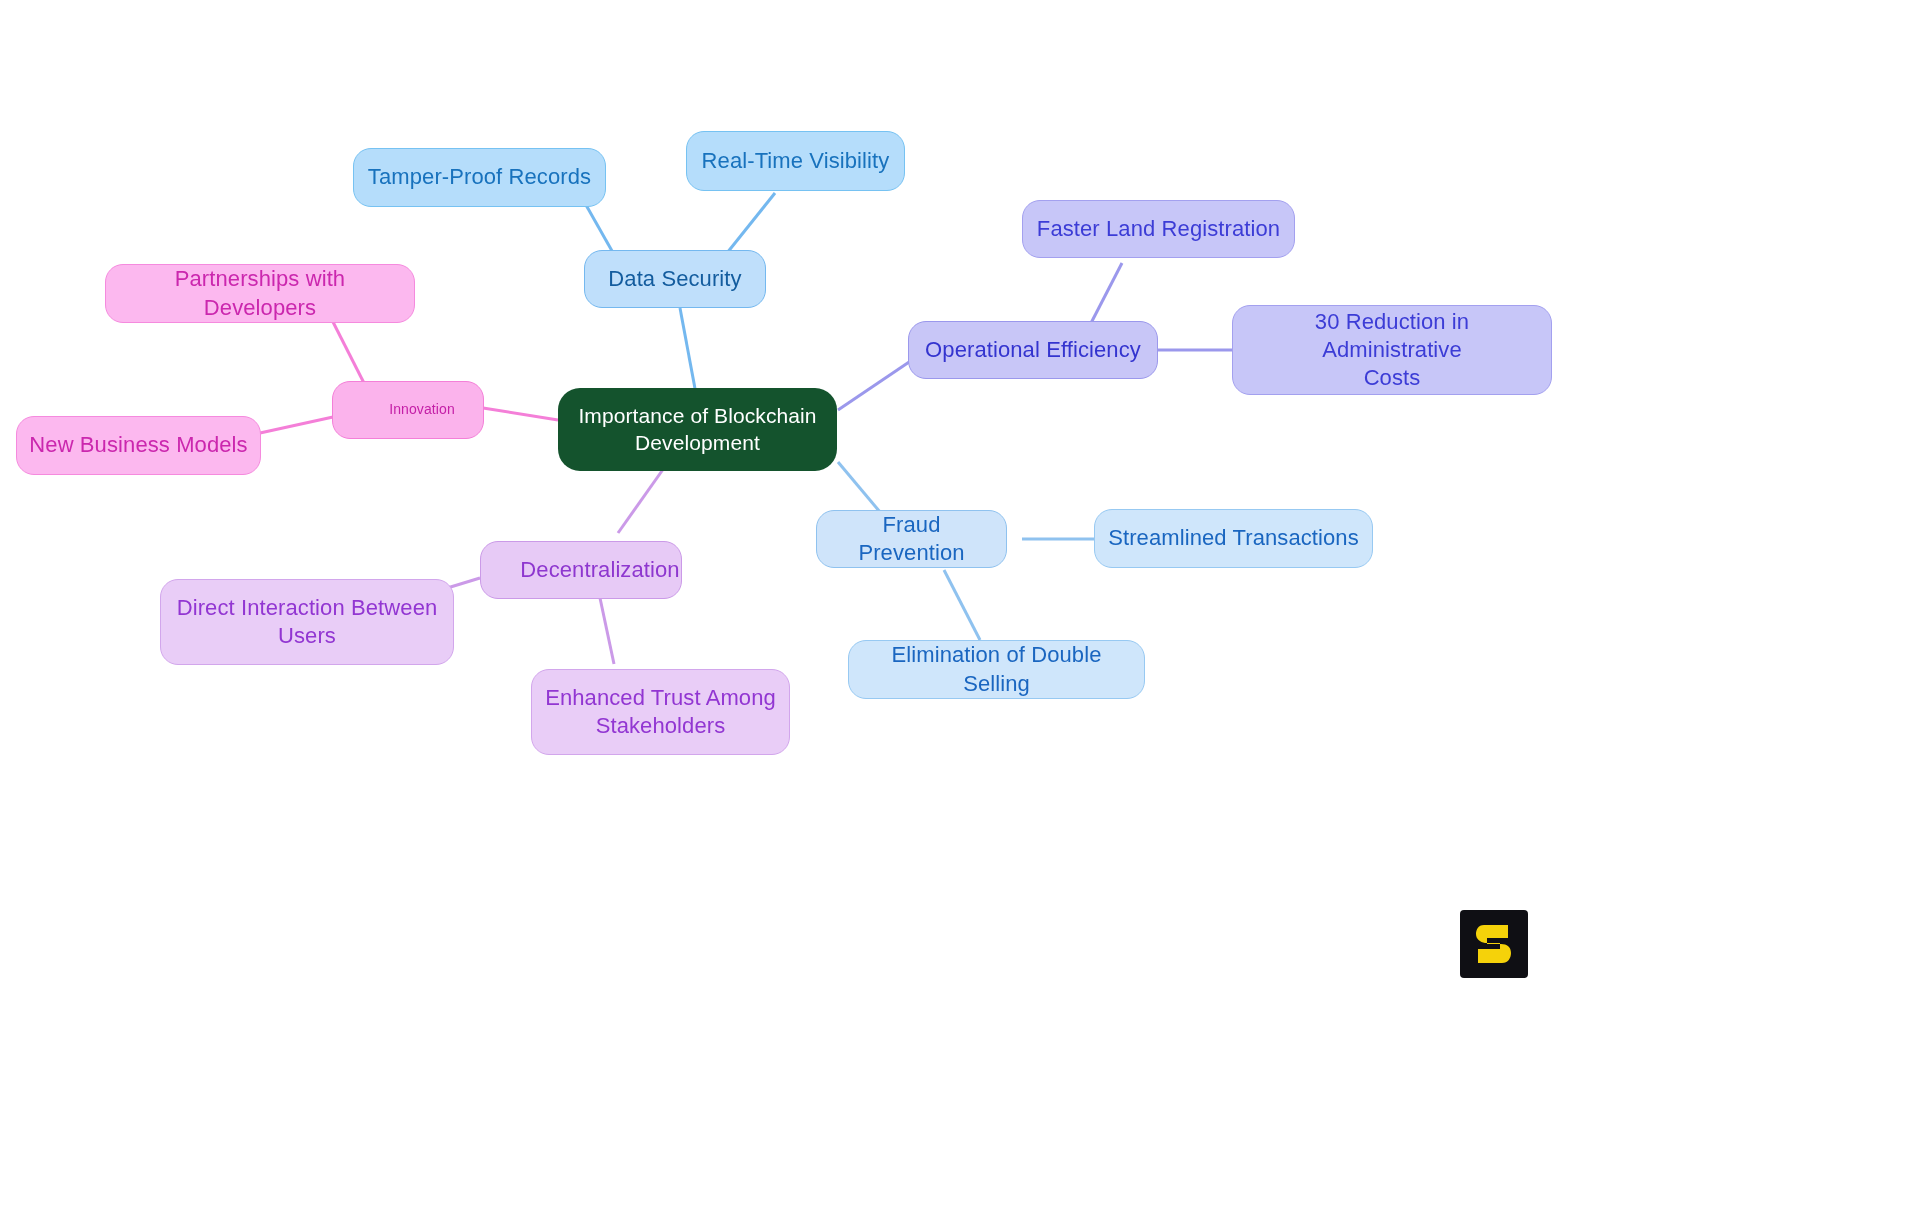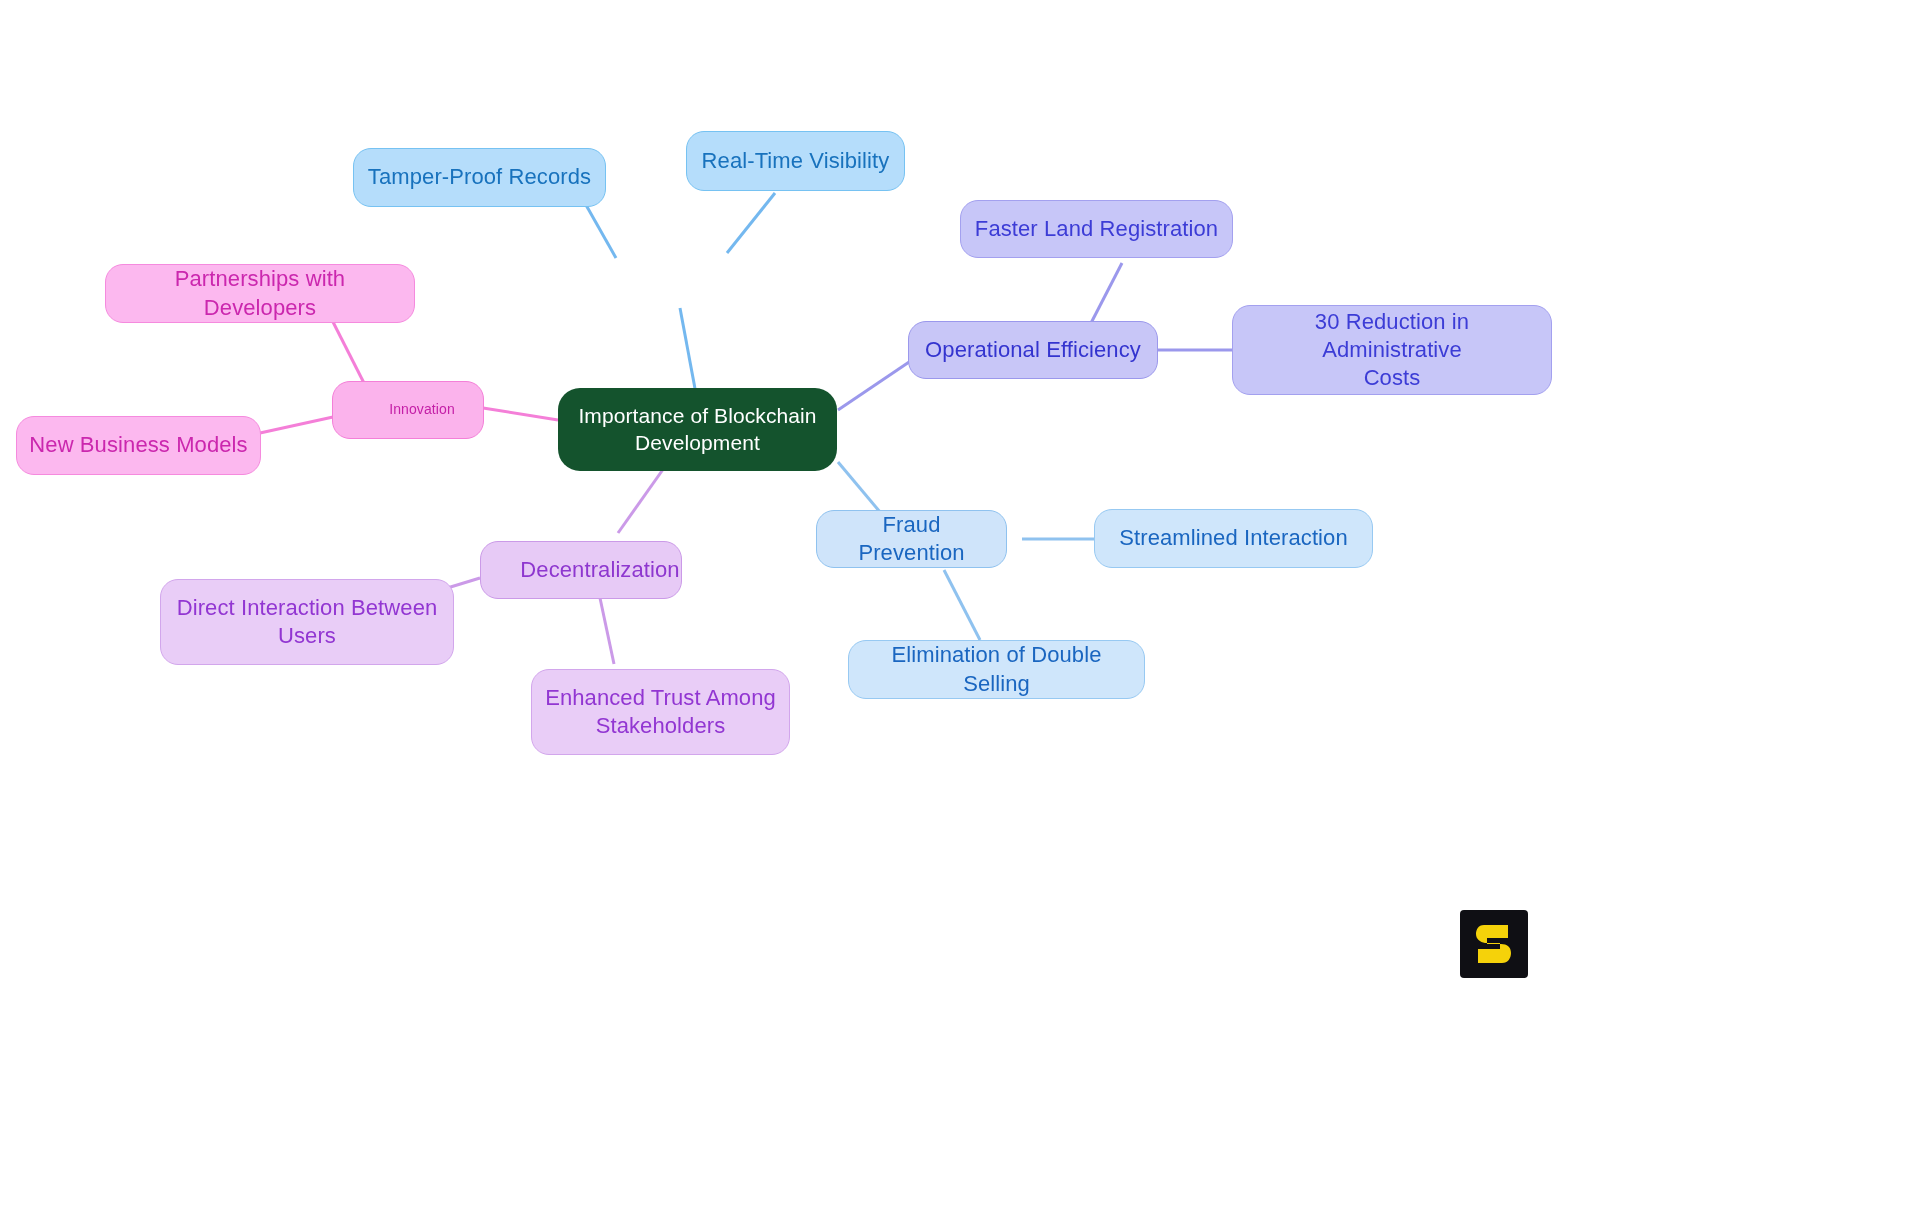--- a/index.html
+++ b/index.html
@@ -98,43 +98,46 @@
     <line x1="558" y1="420" x2="483" y2="408" stroke="#f47fd8" stroke-width="3"></line>
     <line x1="365" y1="385" x2="333" y2="322" stroke="#f47fd8" stroke-width="3"></line>
     <line x1="333" y1="417" x2="260" y2="433" stroke="#f47fd8" stroke-width="3"></line>
   </svg>
 
   <div class="node root" style="left:558px; top:388px; width:279px; height:83px;">
     <span class="node-label">Importance of Blockchain
 Development</span>
   </div>
 
+  <div class="node branch-blue" style="left:584px; top:250px; width:182px; height:58px;">
+    <span class="node-label">Data Security</span>
+  </div>
   <div class="node leaf-blue" style="left:353px; top:148px; width:253px; height:59px;">
     <span class="node-label">Tamper-Proof Records</span>
   </div>
   <div class="node leaf-blue" style="left:686px; top:131px; width:219px; height:60px;">
     <span class="node-label">Real-Time Visibility</span>
   </div>
 
   <div class="node branch-lavender" style="left:908px; top:321px; width:250px; height:58px;">
     <span class="node-label">Operational Efficiency</span>
   </div>
-  <div class="node leaf-lavender" style="left:960px; top:200px; width:273px; height:58px;">
+  <div class="node leaf-lavender" style="left:1022px; top:200px; width:273px; height:58px;">
     <span class="node-label">Faster Land Registration</span>
   </div>
   <div class="node leaf-lavender" style="left:1232px; top:305px; width:320px; height:90px;">
     <span class="node-label">30 Reduction in Administrative
 Costs</span>
   </div>
 
   <div class="node branch-skyblue" style="left:816px; top:510px; width:191px; height:58px;">
     <span class="node-label">Fraud Prevention</span>
   </div>
   <div class="node leaf-skyblue" style="left:1094px; top:509px; width:279px; height:59px;">
-    <span class="node-label">Streamlined Interaction</span>
+    <span class="node-label">Streamlined Transactions</span>
   </div>
   <div class="node leaf-skyblue" style="left:848px; top:640px; width:297px; height:59px;">
     <span class="node-label">Elimination of Double Selling</span>
   </div>
 
   <div class="node branch-violet" style="left:480px; top:541px; width:202px; height:58px;">
     <span class="node-label">Decentralization</span>
   </div>
   <div class="node leaf-violet" style="left:114px; top:579px; width:294px; height:86px;">
     <span class="node-label">Direct Interaction Between

